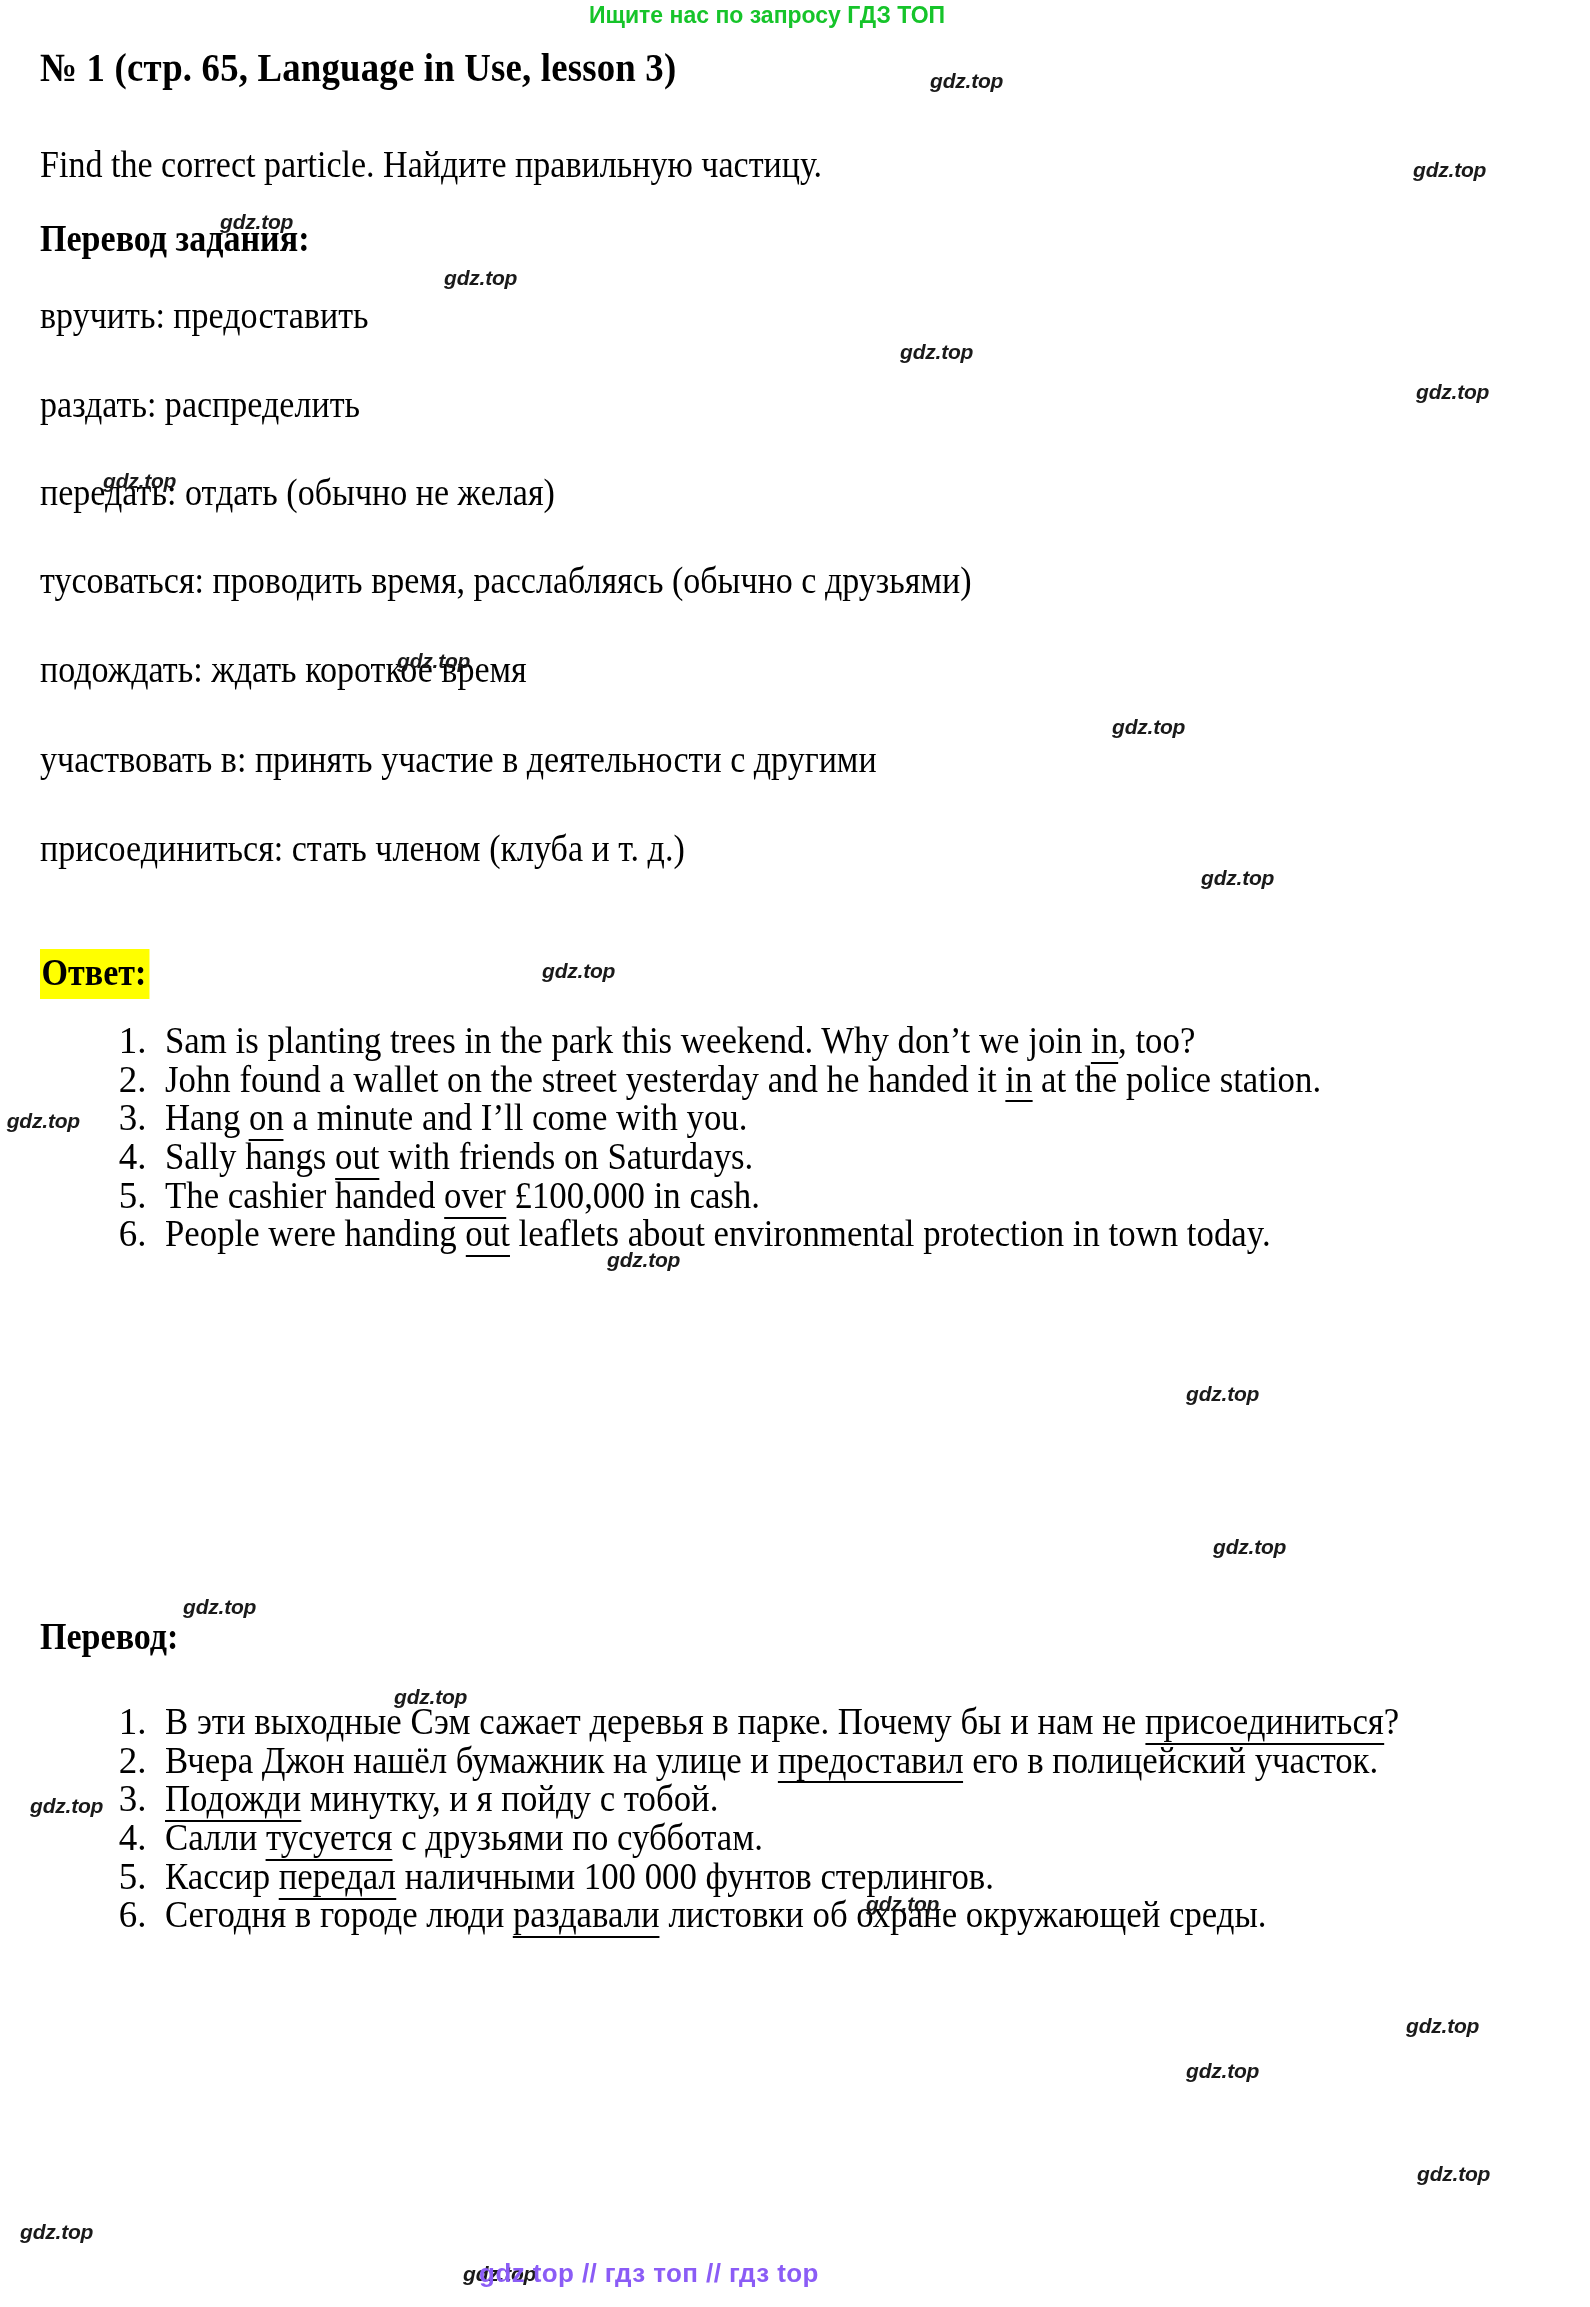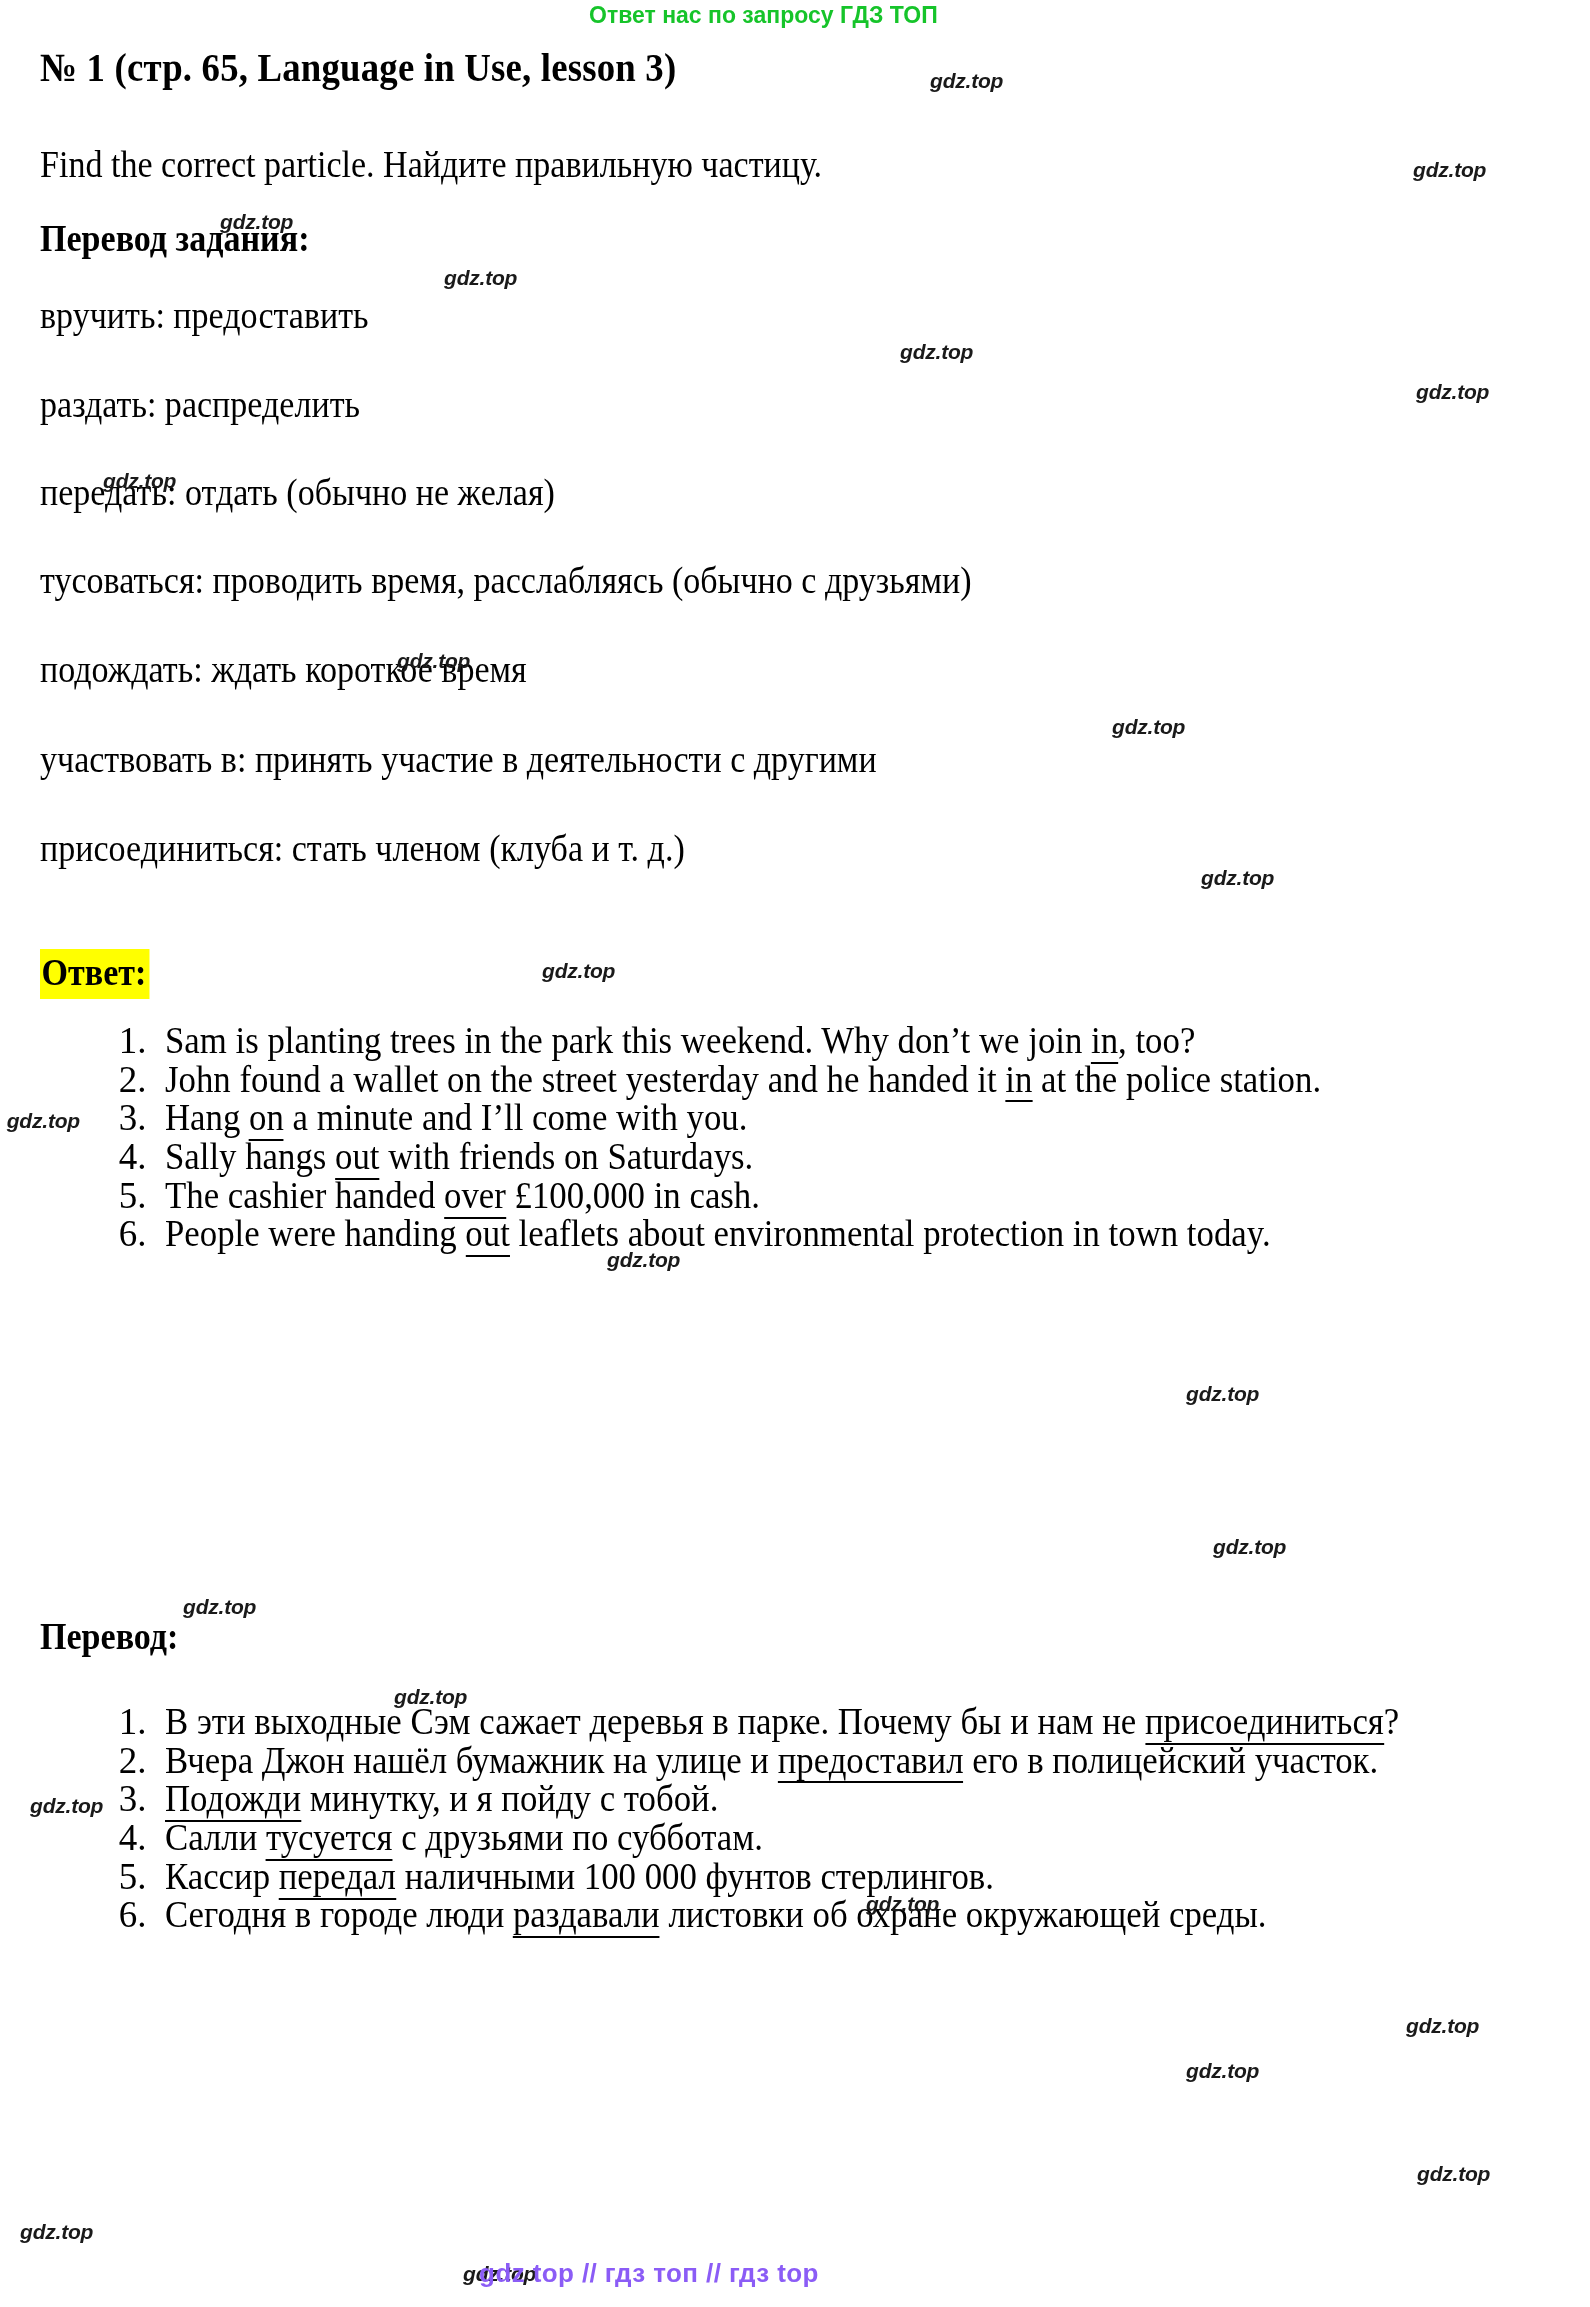--- a/index.html
+++ b/index.html
@@ -176,21 +176,21 @@
     <div class="wm" style="left: 394px; top: 1685px;">gdz.top</div>
     <div class="wm" style="left: 30px; top: 1794px;">gdz.top</div>
     <div class="wm" style="left: 866px; top: 1892px;">gdz.top</div>
     <div class="wm" style="left: 1406px; top: 2014px;">gdz.top</div>
     <div class="wm" style="left: 1186px; top: 2059px;">gdz.top</div>
     <div class="wm" style="left: 1417px; top: 2162px;">gdz.top</div>
     <div class="wm" style="left: 20px; top: 2220px;">gdz.top</div>
     <div class="wm" style="left: 463px; top: 2262px;">gdz.top</div>
   </div>
 
-<div class="promo">Ответ нас по запросу ГДЗ ТОП</div>
+<div class="promo">Ищите нас по запросу ГДЗ ТОП</div>
 
 <div class="doc">
 
   <div class="title">№ 1 (стр. 65, Language in Use, lesson 3)</div>
 
   <div class="task">Find the correct particle. Найдите правильную частицу.</div>
 
   <div class="h-bold" style="top:217px;">Перевод задания:</div>
 
   <div class="vocab" style="top:294px;">вручить: предоставить</div>

